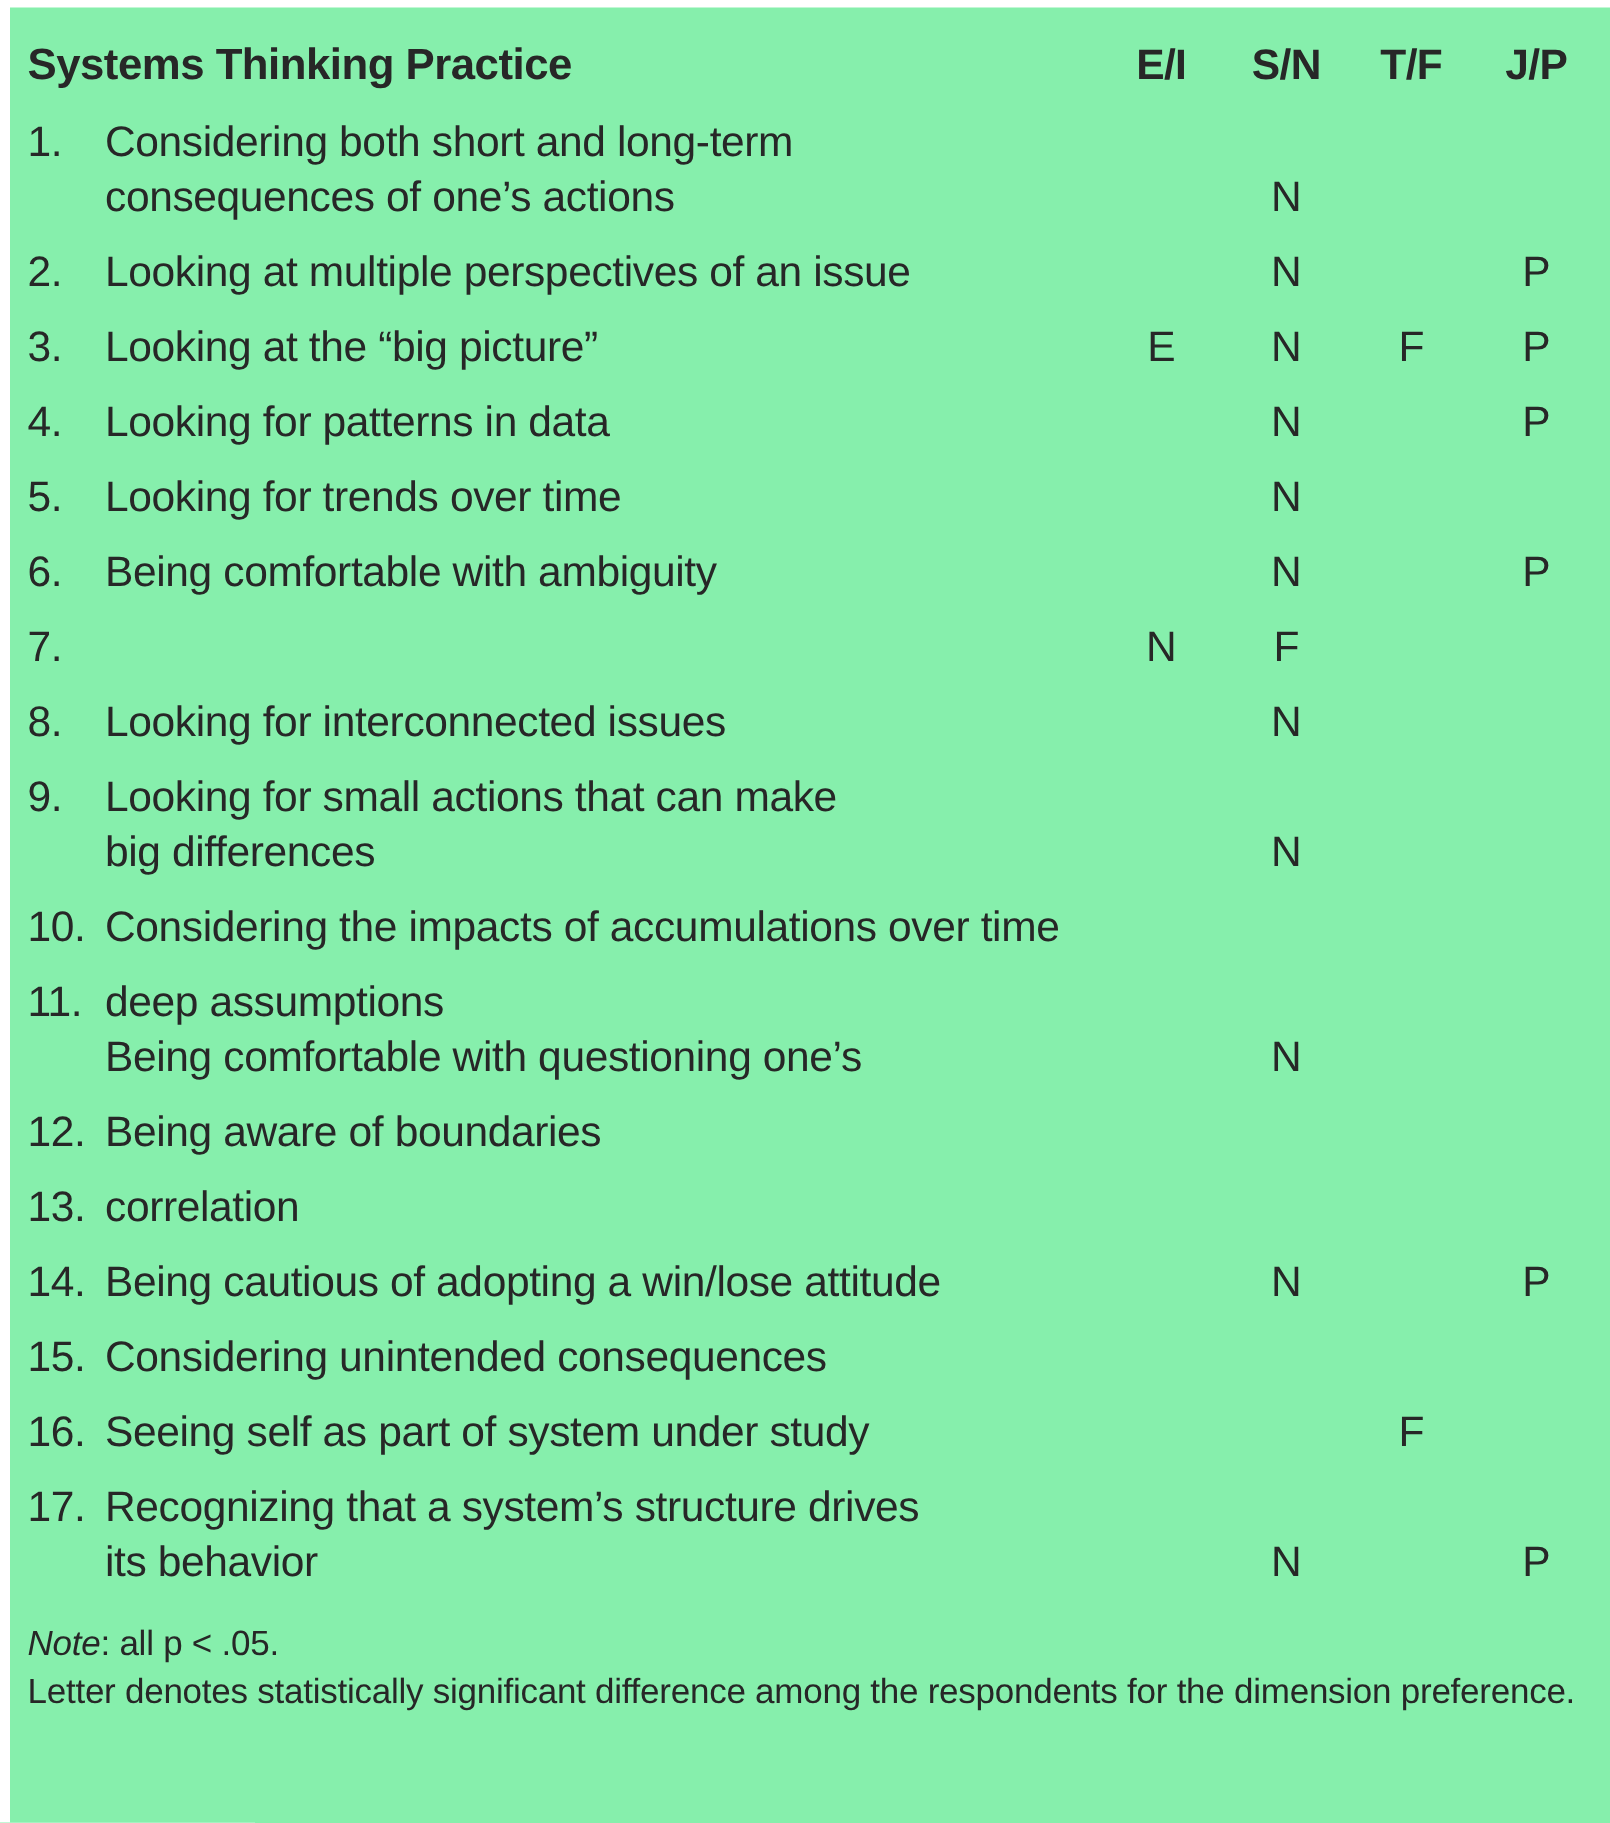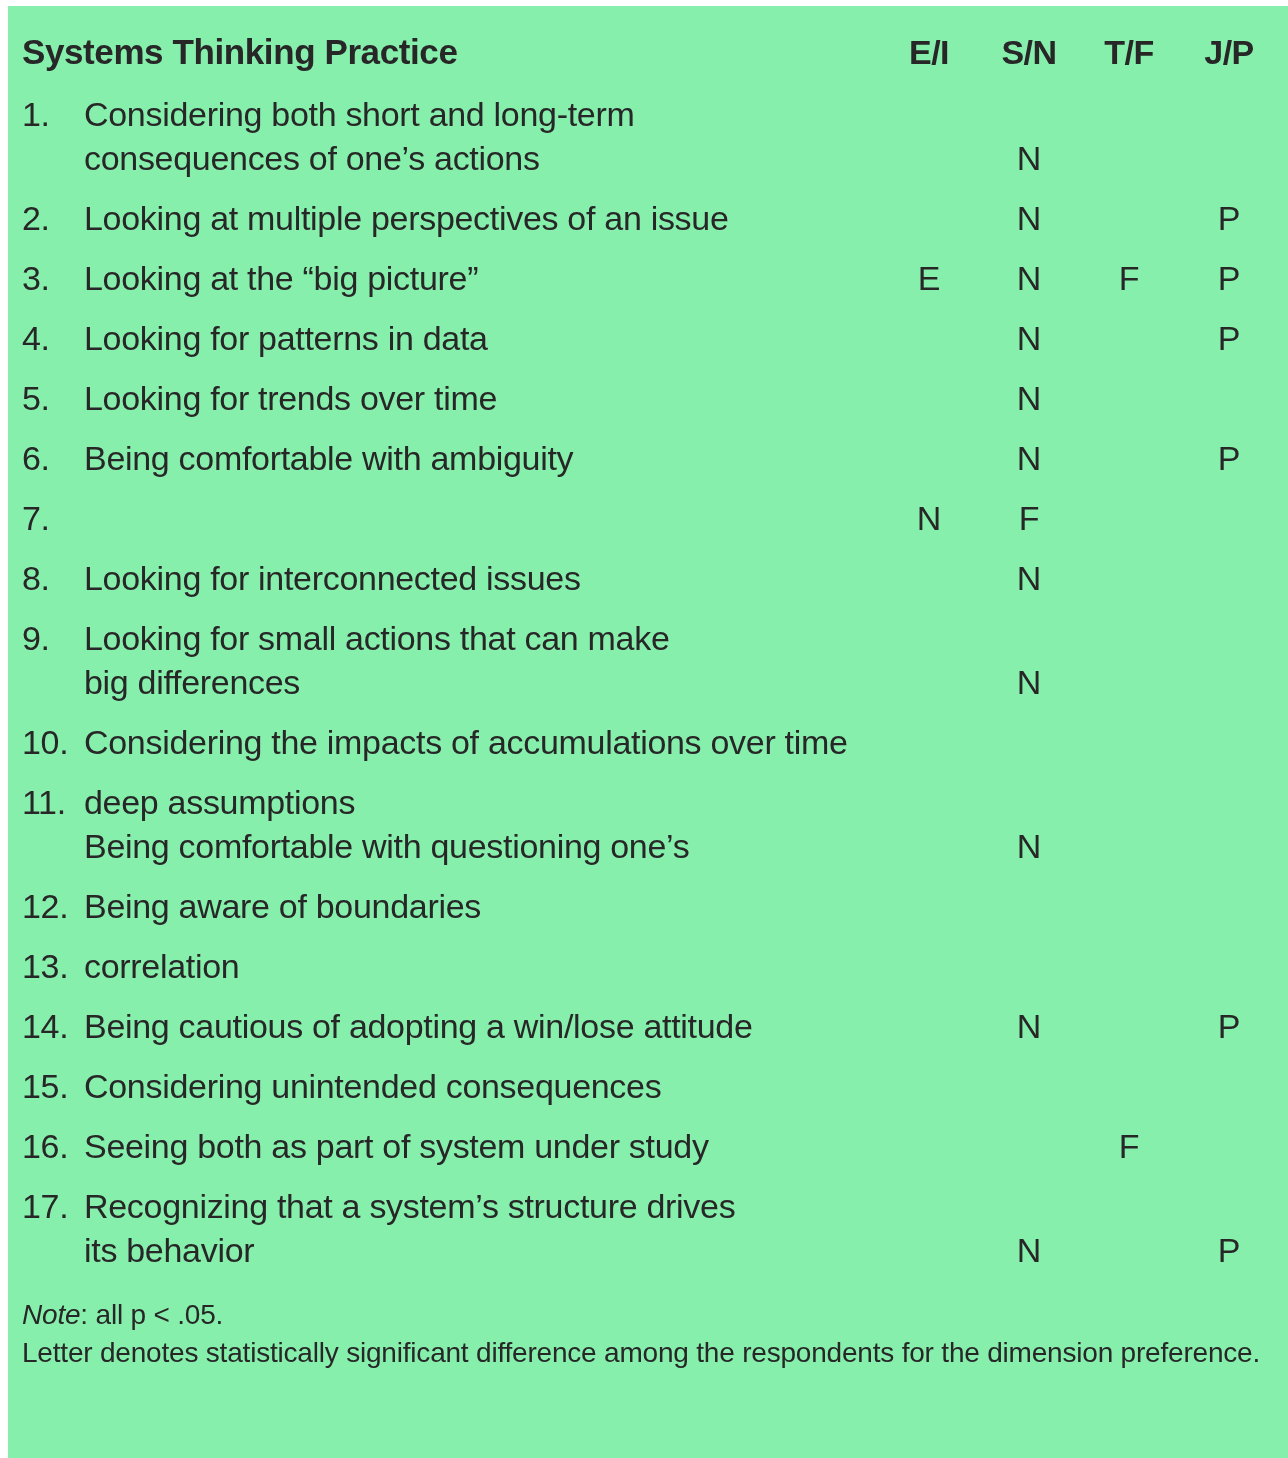--- a/index.html
+++ b/index.html
@@ -241,21 +241,21 @@
         </div>
     <div class="mark"></div>
     <div class="mark"></div>
     <div class="mark"></div>
     <div class="mark"></div>
   </div>
 
   <div class="grid row">
     <div class="row-num">16.</div>
     <div class="practice-text">
-          <div>Seeing both as part of system under study</div>
+          <div>Seeing self as part of system under study</div>
         </div>
     <div class="mark"></div>
     <div class="mark"></div>
     <div class="mark">F</div>
     <div class="mark"></div>
   </div>
 
   <div class="grid row">
     <div class="row-num">17.</div>
     <div class="practice-text">

